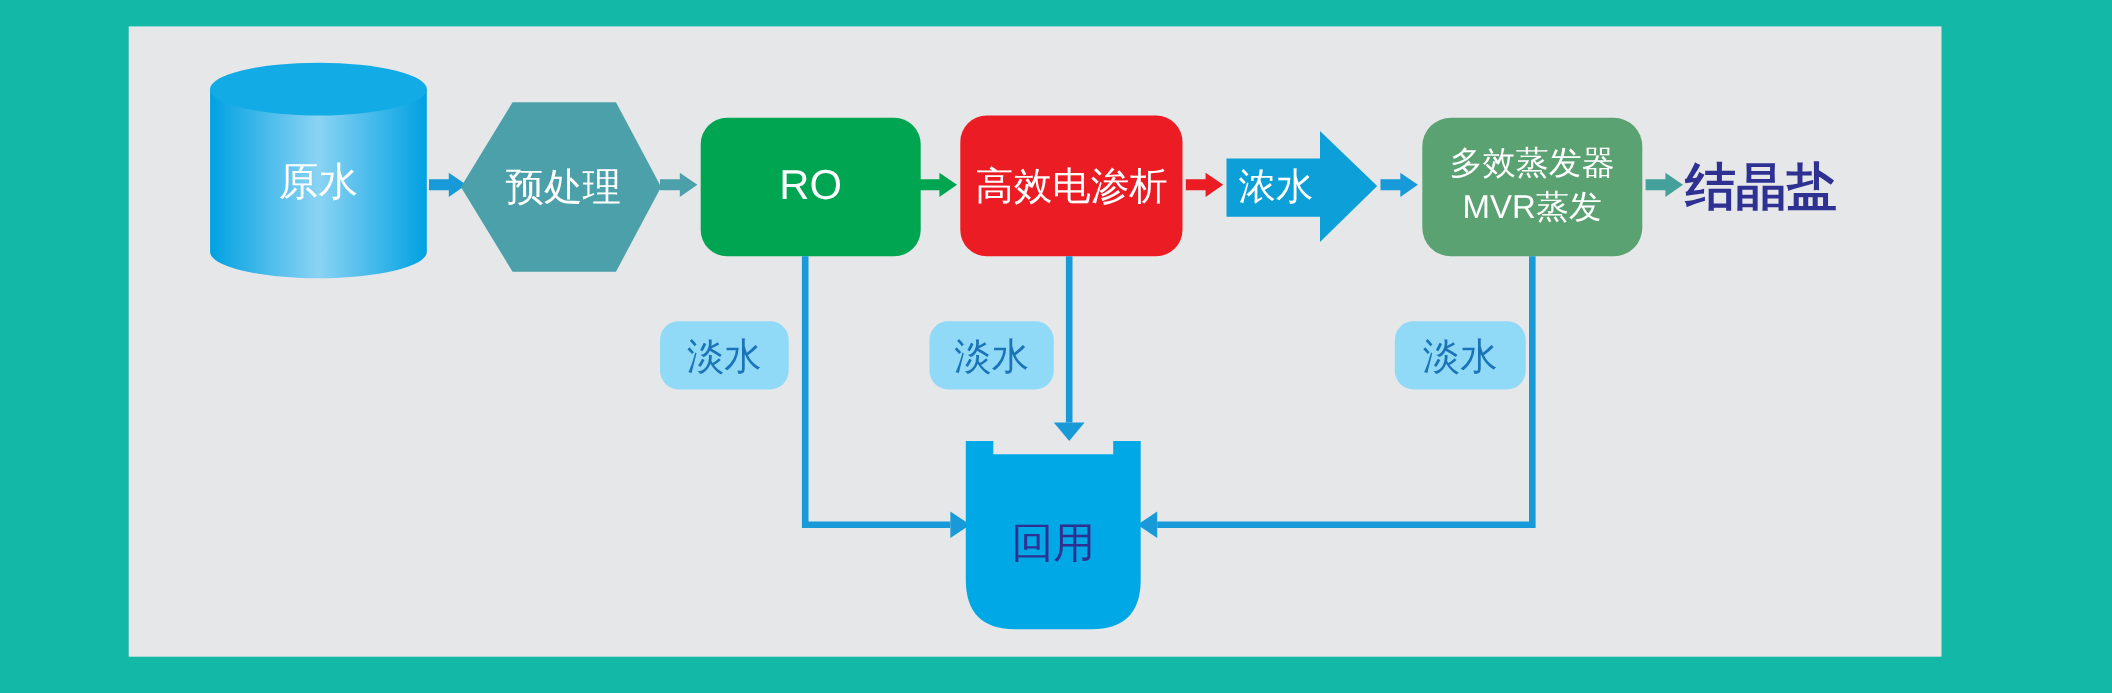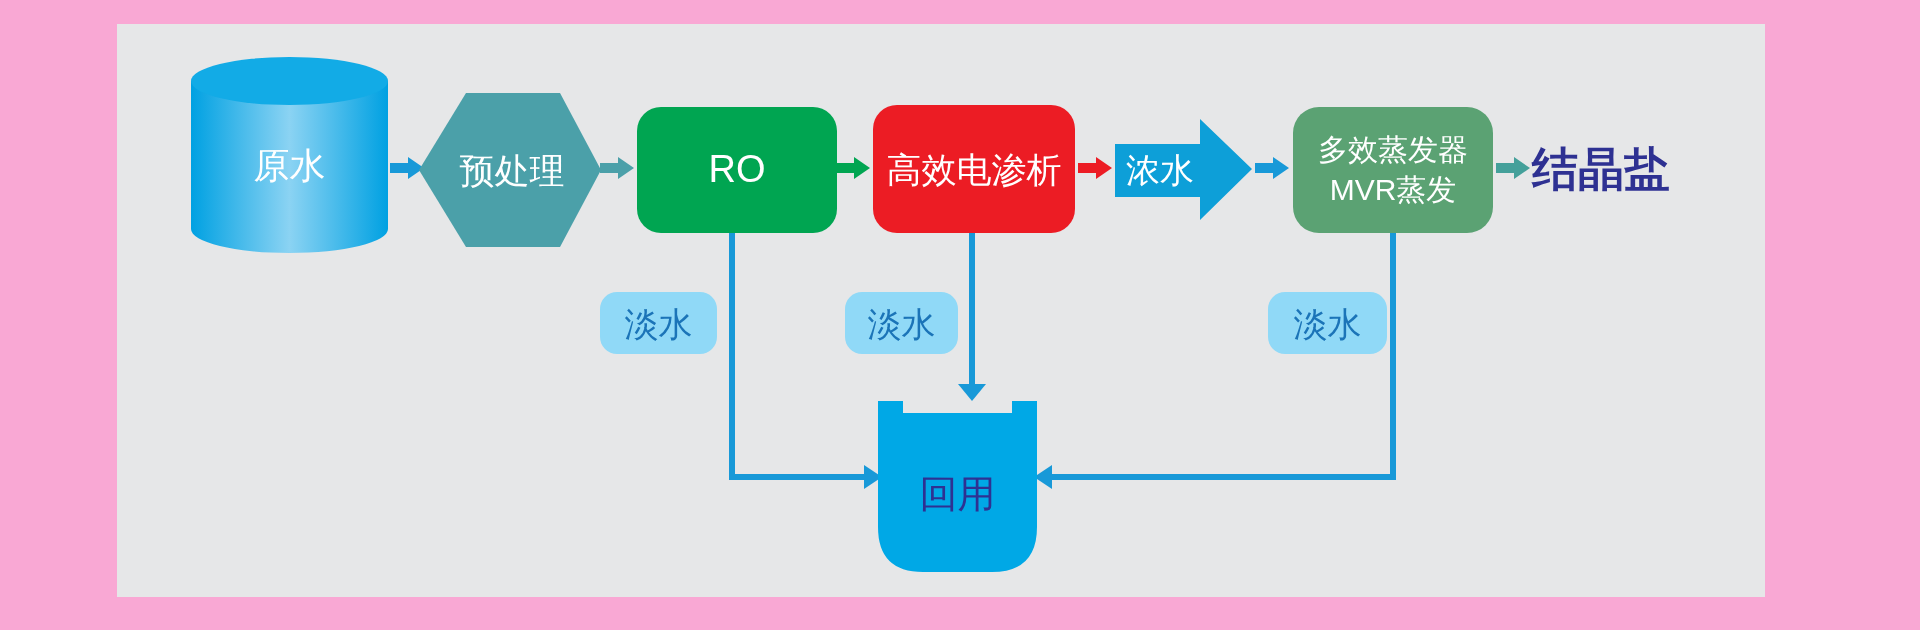--- a/index.html
+++ b/index.html
@@ -4,21 +4,21 @@
 <style>
   html, body {
     margin: 0;
     padding: 0;
     background: #ffffff;
   }
   .stage {
     position: relative;
     width: 1920px;
     height: 630px;
-    background: #f9a8d4;
+    background: #14b8a6;
     overflow: hidden;
     font-family: "Liberation Sans", "DejaVu Sans", sans-serif;
   }
   svg { display: block; }
   svg text {
     font-family: "Liberation Sans", "DejaVu Sans", sans-serif;
   }
 </style>
 </head>
 <body>

